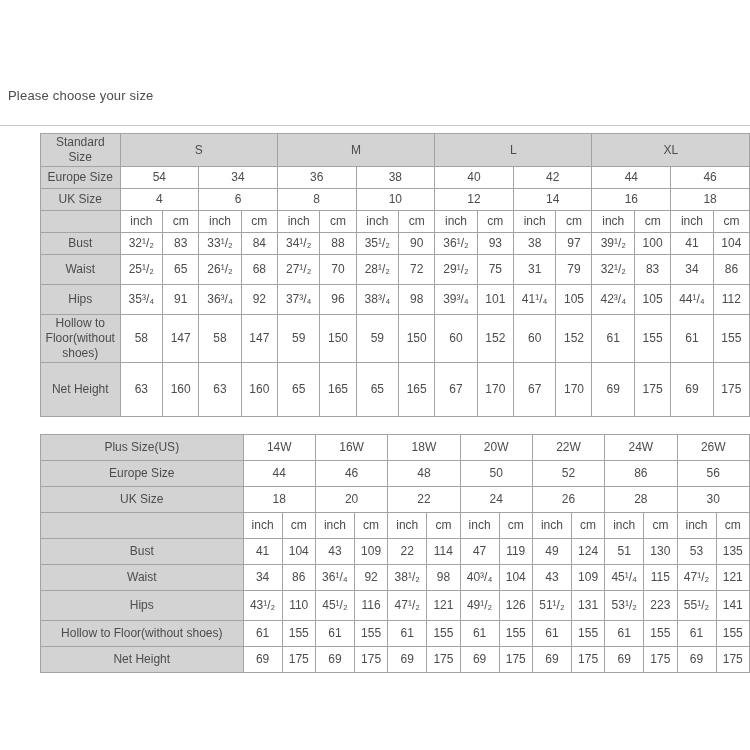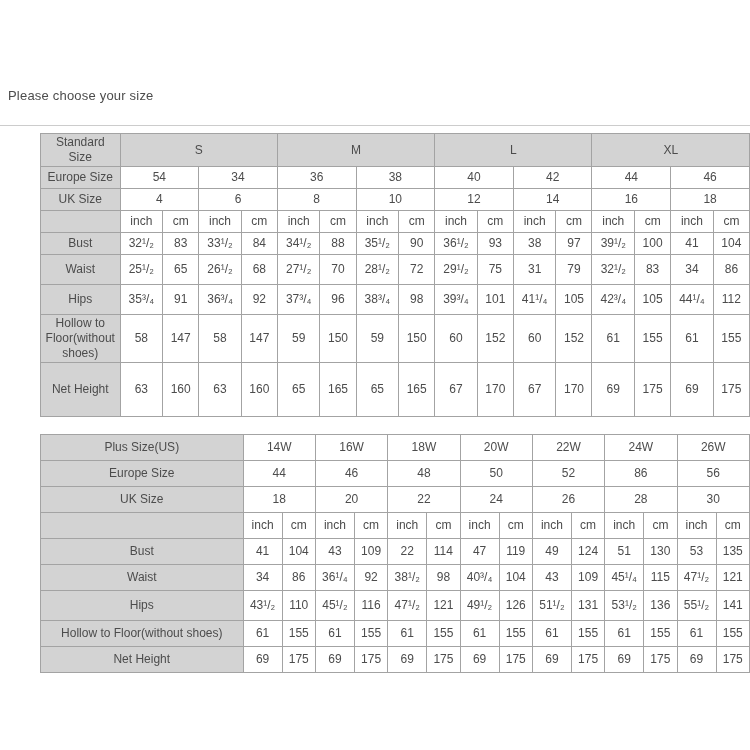--- a/index.html
+++ b/index.html
@@ -329,21 +329,21 @@
           <td>110</td>
           <td>45¹/₂</td>
           <td>116</td>
           <td>47¹/₂</td>
           <td>121</td>
           <td>49¹/₂</td>
           <td>126</td>
           <td>51¹/₂</td>
           <td>131</td>
           <td>53¹/₂</td>
-          <td>136</td>
+          <td>223</td>
           <td>55¹/₂</td>
           <td>141</td>
         </tr>
         <tr>
           <td class="lbl">Hollow to Floor(without shoes)</td>
           <td>61</td>
           <td>155</td>
           <td>61</td>
           <td>155</td>
           <td>61</td>

